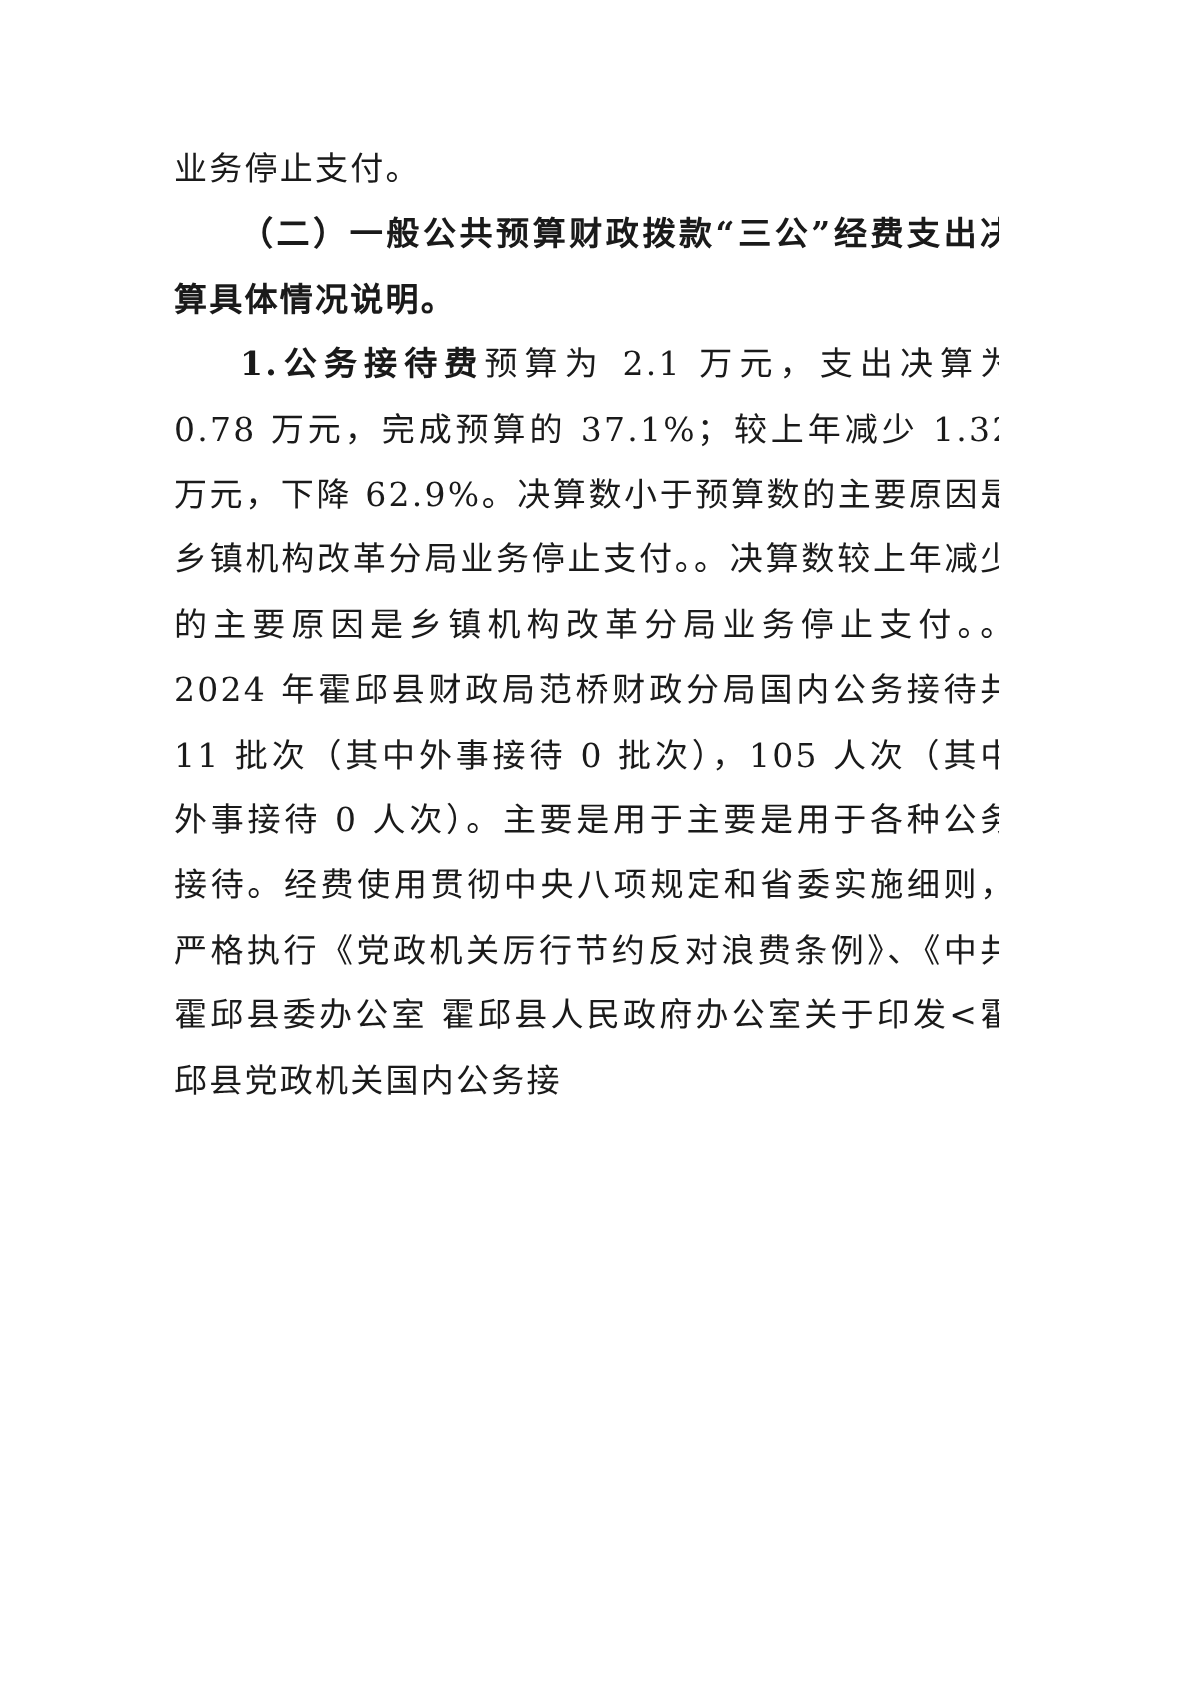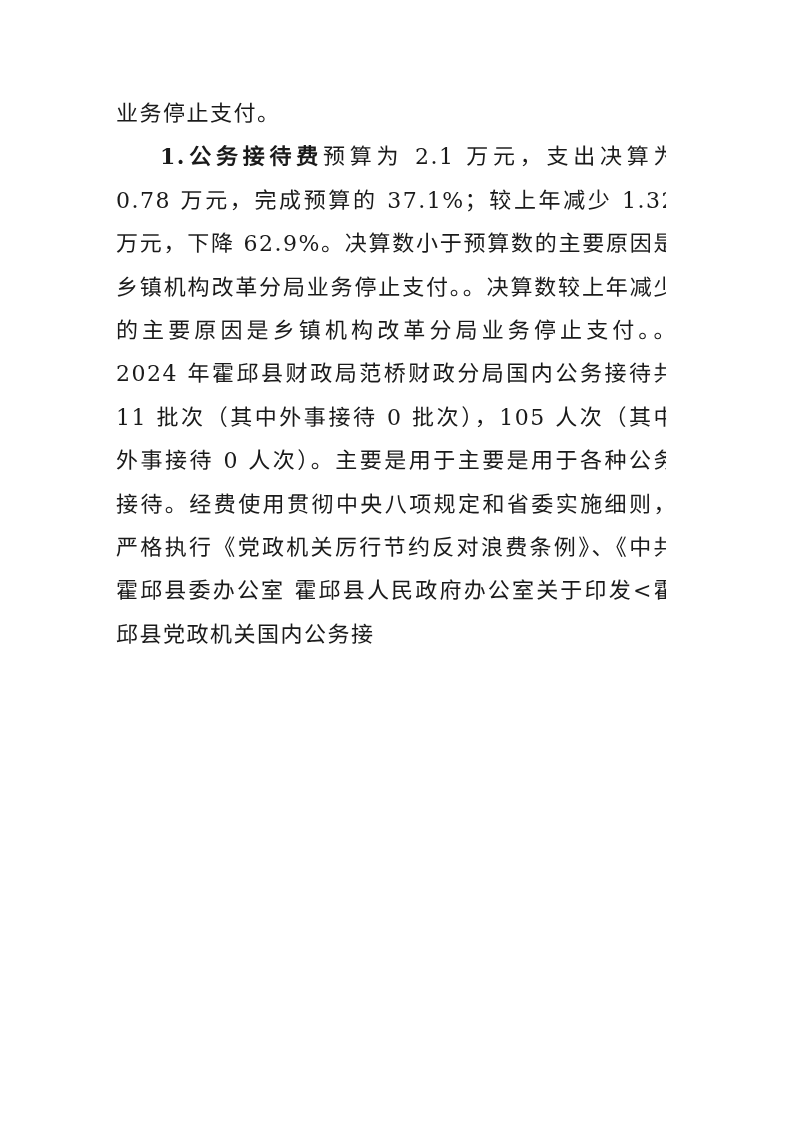--- a/index.html
+++ b/index.html
@@ -40,15 +40,16 @@
   .run.bold {
     font-weight: bold;
   }
 </style>
 </head>
 <body>
 
 <div class="page">
   <div class="doc-content" id="doc-content">
       <p class="para"><span class="run">业务停止支付。</span></p>
+      <p class="para indent heading"><span class="run bold">（二）一般公共预算财政拨款“三公”经费支出决算具体情况说明。</span></p>
       <p class="para indent"><span class="run bold">1.公务接待费</span><span class="run">预算为 2.1 万元，支出决算为 0.78 万元，完成预算的 37.1%；较上年减少 1.32 万元，下降 62.9%。决算数小于预算数的主要原因是乡镇机构改革分局业务停止支付。。决算数较上年减少的主要原因是乡镇机构改革分局业务停止支付。。2024 年霍邱县财政局范桥财政分局国内公务接待共 11 批次（其中外事接待 0 批次），105 人次（其中外事接待 0 人次）。主要是用于主要是用于各种公务接待。经费使用贯彻中央八项规定和省委实施细则，严格执行《党政机关厉行节约反对浪费条例》、《中共霍邱县委办公室 霍邱县人民政府办公室关于印发&lt;霍邱县党政机关国内公务接</span></p>
     </div>
 </div>
 
 </body></html>

